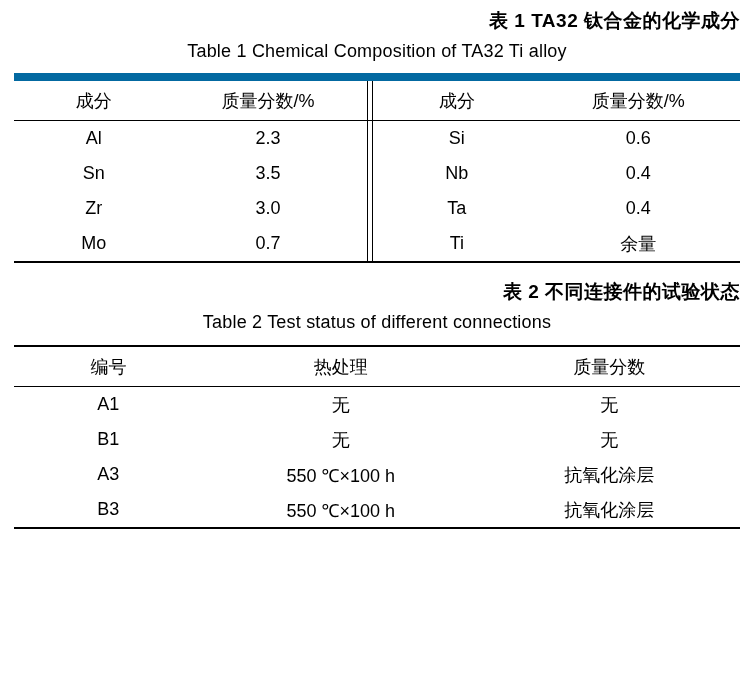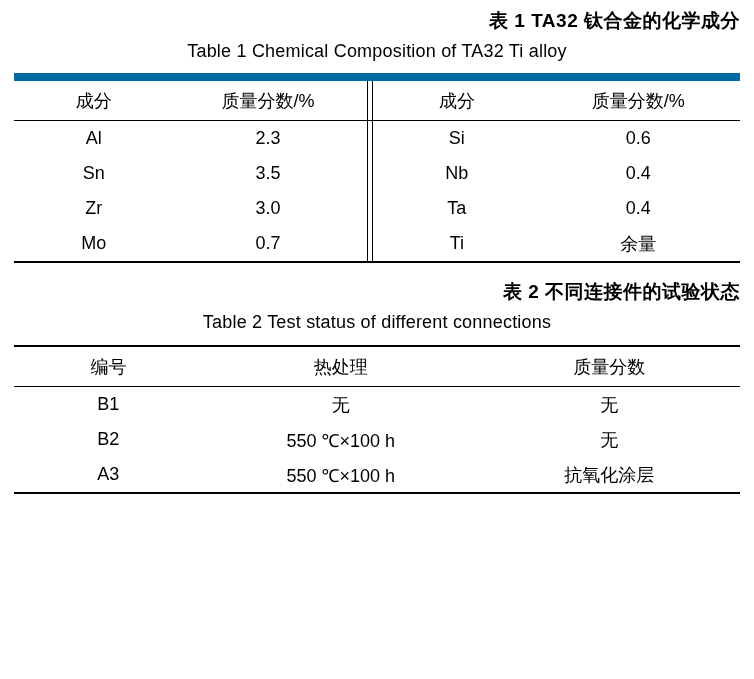--- a/index.html
+++ b/index.html
@@ -189,31 +189,36 @@
     <table class="doc-table" id="table2">
       <thead>
         <tr>
           <th class="cn-cell" style="width:26%;">编号</th>
           <th class="cn-cell" style="width:38%;">热处理</th>
           <th class="cn-cell" style="width:36%;">质量分数</th>
         </tr>
       </thead>
       <tbody>
         <tr>
+          <td class="num-cell">A1</td>
+          <td class="cn-cell">无</td>
+          <td class="cn-cell">无</td>
+        </tr>
+        <tr>
           <td class="num-cell">B1</td>
           <td class="cn-cell">无</td>
-          <td class="cn-cell">无</td>
-        </tr>
-        <tr>
-          <td class="num-cell">B2</td>
-          <td class="num-cell">550 ℃×100 h</td>
           <td class="cn-cell">无</td>
         </tr>
         <tr>
           <td class="num-cell">A3</td>
           <td class="num-cell">550 ℃×100 h</td>
           <td class="cn-cell">抗氧化涂层</td>
         </tr>
+        <tr>
+          <td class="num-cell">B3</td>
+          <td class="num-cell">550 ℃×100 h</td>
+          <td class="cn-cell">抗氧化涂层</td>
+        </tr>
       </tbody>
     </table>
   </div>
 
 </div>
 
 </body></html>

